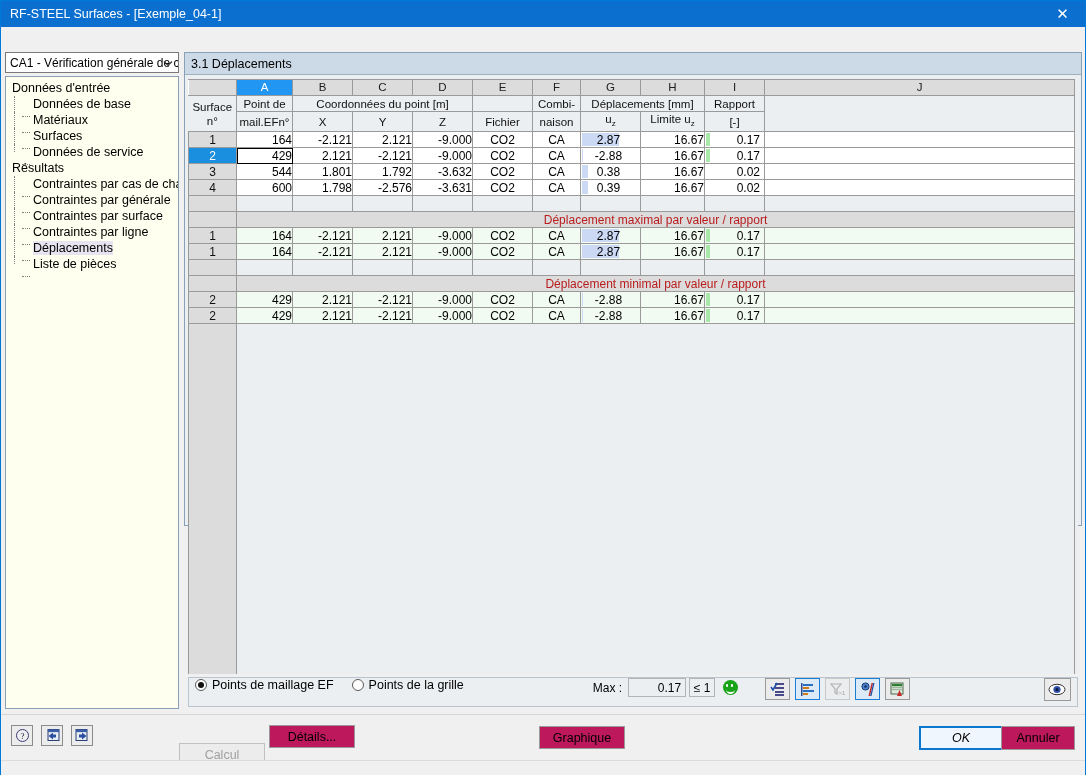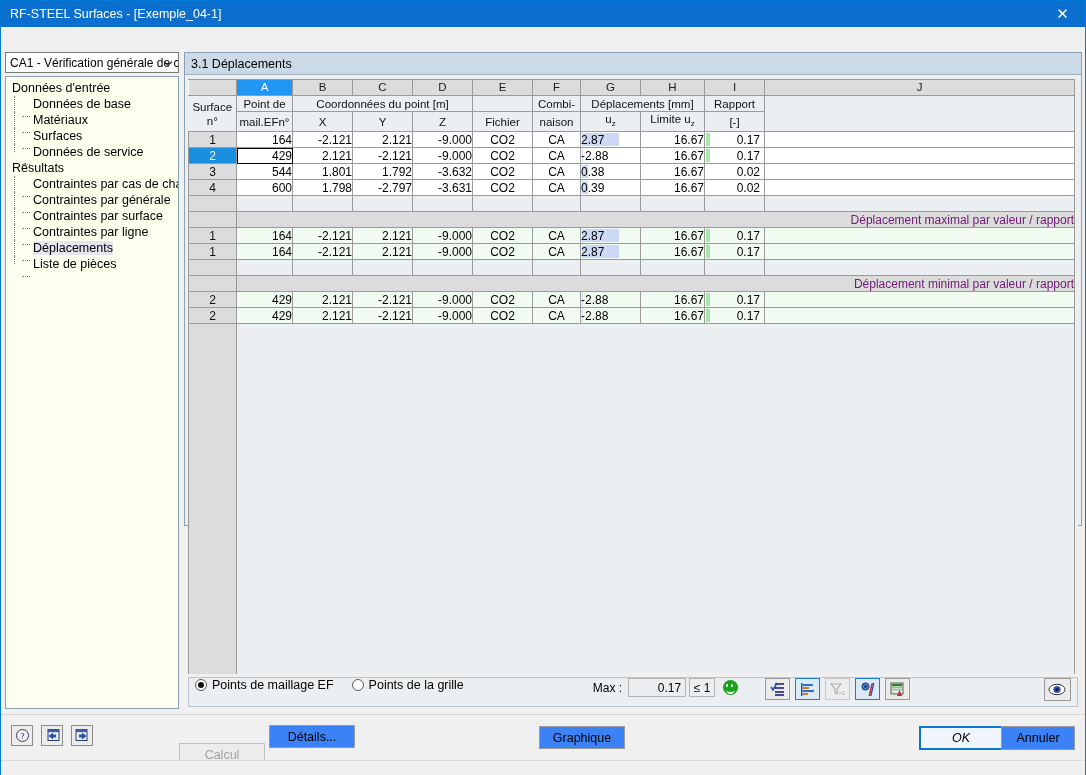--- a/index.html
+++ b/index.html
@@ -60,24 +60,24 @@
           border-left:1px solid #fff;height:14px;font-size:11.5px;line-height:13px;color:#202020;}
   .colhdr.sel{background:#2196f3;color:#fff;}
   .hdr{background:#eceff1;text-align:center;font-size:11.5px;line-height:14px;color:#111;}
   .rowhdr{background:#dcdcdc;text-align:center;color:#111;border-left:1px solid #9a9a9a;}
   .rowhdr.sel{background:#1a8fe0;color:#fff;}
   .cell{background:#fff;text-align:right;padding-right:4px;border-left:1px solid #d9d9d9;}
   .cell.c{text-align:center;padding-right:0;}
   .cell.blankrow{background:#eceff1;border-left:1px solid #cfd4d8;}
   .cell.green{background:#f2fbf2;}
   .cell.focus{outline:1.5px solid #000;outline-offset:-1.5px;background:#fff;position:relative;z-index:3;}
-  .grouphdr{background:#dcdcdc;text-align:right;padding-left:4px;color:#701a75;}
+  .grouphdr{background:#dcdcdc;text-align:center;padding-left:4px;color:#b91c1c;}
   .barcell{position:relative;}
   .barcell .bar{position:absolute;left:1px;top:1px;bottom:1px;background:#ccd9f5;}
-  .barcell .num{position:relative;z-index:2;display:block;text-align:left;padding-right:4px;}
+  .barcell .num{position:relative;z-index:2;display:block;text-align:center;padding-right:4px;}
   .ratiocell{position:relative;}
   .ratiocell .gbar{position:absolute;left:1px;top:1px;bottom:1px;width:4px;background:#a8e8a8;}
   .ratiocell .num{position:relative;z-index:2;display:block;text-align:right;padding-right:4px;}
   .sub{font-size:8px;vertical-align:sub;}
 
   
   .botbar{position:absolute;left:3px;top:624px;width:890px;height:30px;background:#eceff1;
           border:1px solid #b9c4ce;box-sizing:border-box;display:flex;align-items:flex-start;}
   .radio{display:flex;align-items:center;margin-left:6px;font-size:12.5px;cursor:default;}
   .radio .rd{width:12px;height:12px;border-radius:50%;border:1px solid #5a5a5a;background:#fff;
@@ -97,21 +97,21 @@
   .tbtn{width:25px;height:22px;border:1px solid #9a9a9a;background:#ebebeb;margin-left:5px;
         display:flex;align-items:center;justify-content:center;box-sizing:border-box;cursor:default;}
   .tbtn.active{border:1px solid #1a7fd4;background:#dceaf7;}
   .tbtn.dim{opacity:.45;}
 
   
   .footer{position:absolute;left:0;top:713px;width:1084px;height:60px;background:#f0f0f0;
           border-top:1px solid #d6d6d6;}
   .fbtn-icon{width:22px;height:21px;border:1px solid #8c8c8c;background:#ececec;
              display:flex;align-items:center;justify-content:center;box-sizing:border-box;cursor:default;}
-  .pbtn{height:23px;border:1px solid #9a9a9a;background:#3b82f6;font-size:12.5px;
+  .pbtn{height:23px;border:1px solid #9a9a9a;background:#be185d;font-size:12.5px;
         display:flex;align-items:center;justify-content:center;box-sizing:border-box;cursor:default;
         font-family:"Liberation Sans",sans-serif;}
   .pbtn.disabled{color:#a0a0a0;background:#ececec;border-color:#c0c0c0;margin-top:18px;}
   .pbtn.default{border:2px solid #0b78d0;background:#eff6fd;}
   .statusbar{position:absolute;left:0;top:45px;width:1084px;height:14px;background:#f0f0f0;
              border-top:1px solid #dcdcdc;}
 </style>
 </head>
 <body>
 
@@ -290,21 +290,21 @@
                 <td class="cell">16.67</td>
                 <td class="cell ratiocell">
                   <span class="num">0.02</span>
                 </td>
                 <td class="cell"></td>
               </tr>
               <tr>
                 <td class="rowhdr">4</td>
                 <td class="cell">600</td>
                 <td class="cell">1.798</td>
-                <td class="cell">-2.797</td>
+                <td class="cell">-2.576</td>
                 <td class="cell">-3.631</td>
                 <td class="cell c">CO2</td>
                 <td class="cell c">CA</td>
                 <td class="cell barcell">
                   <span class="bar" style="width: 10%;"></span>
                   <span class="num">0.39</span>
                 </td>
                 <td class="cell">16.67</td>
                 <td class="cell ratiocell">
                   <span class="num">0.02</span>

